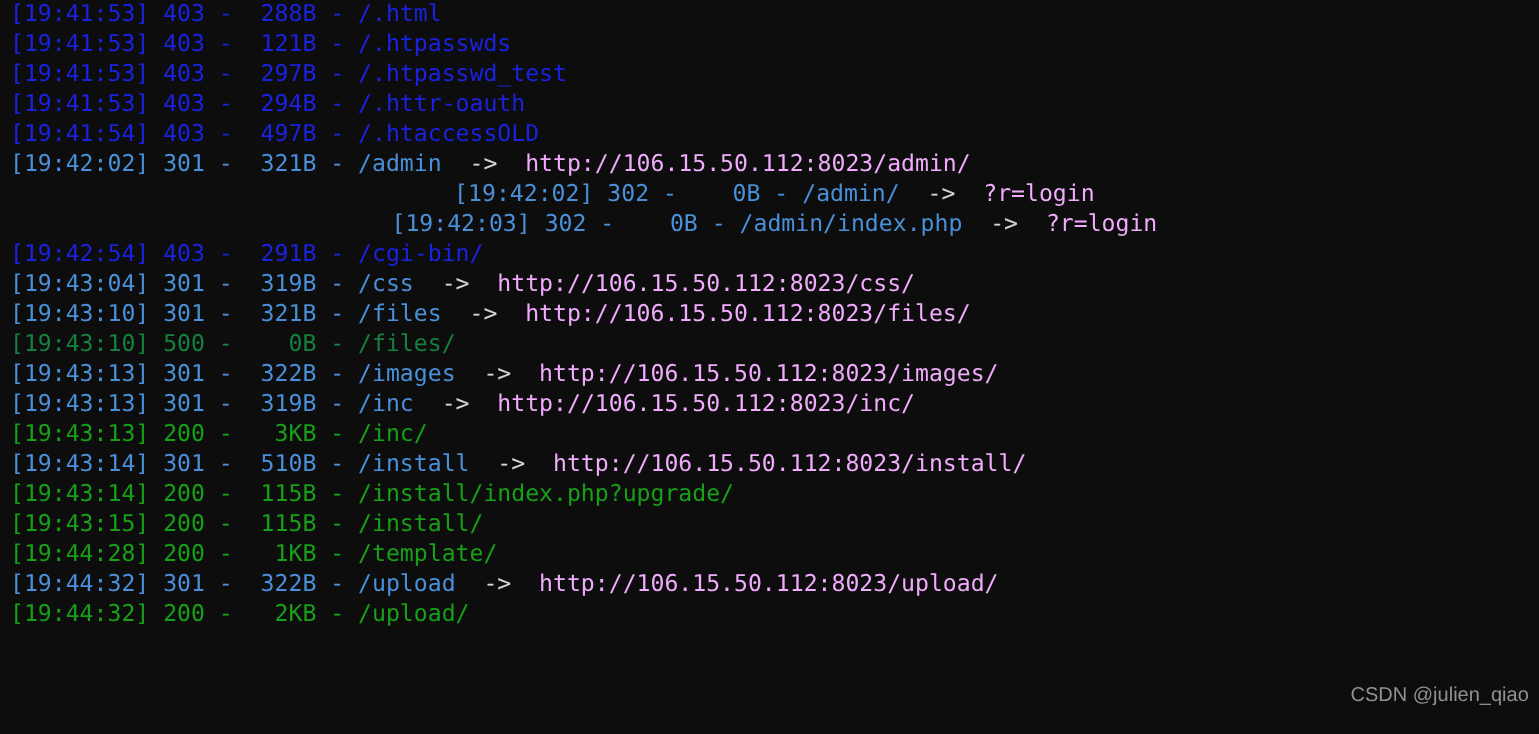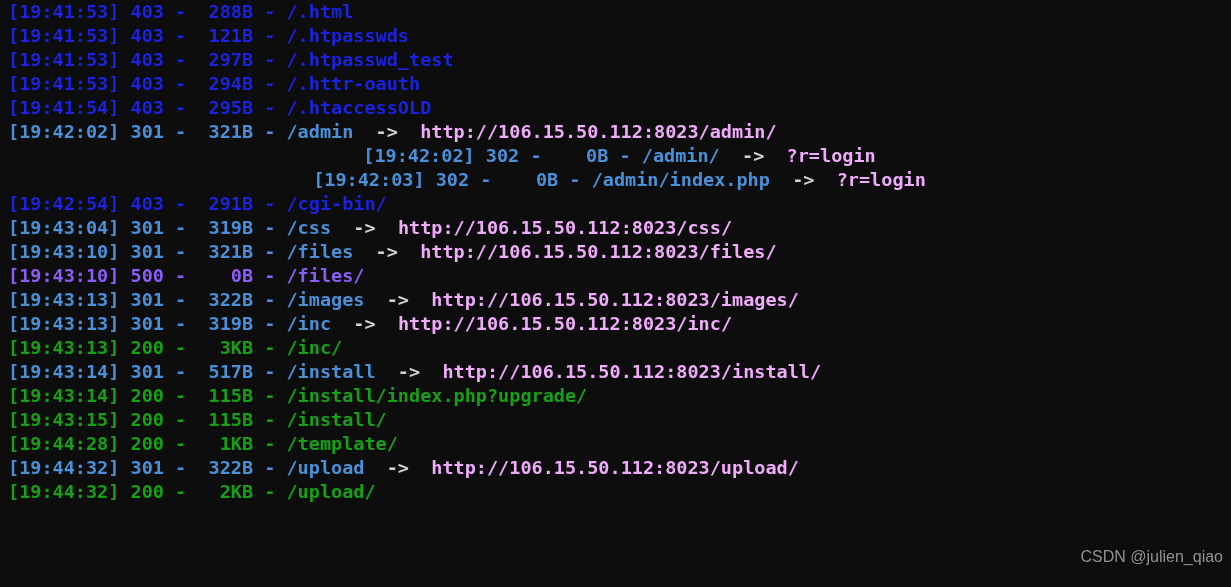--- a/index.html
+++ b/index.html
@@ -23,28 +23,28 @@
     box-sizing: border-box;
     padding: 0 0 0 8px;
   }
 
   .log-line {
     height: 24px;
     line-height: 24px;
     font-size: 18.5px;
     white-space: pre;
     letter-spacing: 0px;
-    font-weight: bold;
+    font-weight: normal;
   }
 
   
   .c-403 { color: #1a22e0; }
   .c-301 { color: #4a90d9; }
   .c-302 { color: #4a90d9; text-align: center; }
-  .c-500 { color: #8b5cf6; }
+  .c-500 { color: #15803d; }
   .c-200 { color: #17a017; }
 
   
   .target { color: #f0abfc; }
 
   
   .arrow { color: #d2d2d2; }
 
   #watermark {
     position: absolute;
@@ -60,32 +60,32 @@
 </style>
 </head>
 <body>
 
 <div id="terminal">
   <div id="log">
       <div class="log-line c-403"><span>[19:41:53]</span><span> 403 - </span><span> 288B</span><span> - </span><span>/.html</span></div>
       <div class="log-line c-403"><span>[19:41:53]</span><span> 403 - </span><span> 121B</span><span> - </span><span>/.htpasswds</span></div>
       <div class="log-line c-403"><span>[19:41:53]</span><span> 403 - </span><span> 297B</span><span> - </span><span>/.htpasswd_test</span></div>
       <div class="log-line c-403"><span>[19:41:53]</span><span> 403 - </span><span> 294B</span><span> - </span><span>/.httr-oauth</span></div>
-      <div class="log-line c-403"><span>[19:41:54]</span><span> 403 - </span><span> 295B</span><span> - </span><span>/.htaccessOLD</span></div>
+      <div class="log-line c-403"><span>[19:41:54]</span><span> 403 - </span><span> 497B</span><span> - </span><span>/.htaccessOLD</span></div>
       <div class="log-line c-301"><span>[19:42:02]</span><span> 301 - </span><span> 321B</span><span> - </span><span>/admin</span><span class="arrow">  -&gt;  </span><span class="target">http://106.15.50.112:8023/admin/</span></div>
       <div class="log-line c-302"><span>[19:42:02]</span><span> 302 - </span><span>   0B</span><span> - </span><span>/admin/</span><span class="arrow">  -&gt;  </span><span class="target">?r=login</span></div>
       <div class="log-line c-302"><span>[19:42:03]</span><span> 302 - </span><span>   0B</span><span> - </span><span>/admin/index.php</span><span class="arrow">  -&gt;  </span><span class="target">?r=login</span></div>
       <div class="log-line c-403"><span>[19:42:54]</span><span> 403 - </span><span> 291B</span><span> - </span><span>/cgi-bin/</span></div>
       <div class="log-line c-301"><span>[19:43:04]</span><span> 301 - </span><span> 319B</span><span> - </span><span>/css</span><span class="arrow">  -&gt;  </span><span class="target">http://106.15.50.112:8023/css/</span></div>
       <div class="log-line c-301"><span>[19:43:10]</span><span> 301 - </span><span> 321B</span><span> - </span><span>/files</span><span class="arrow">  -&gt;  </span><span class="target">http://106.15.50.112:8023/files/</span></div>
       <div class="log-line c-500"><span>[19:43:10]</span><span> 500 - </span><span>   0B</span><span> - </span><span>/files/</span></div>
       <div class="log-line c-301"><span>[19:43:13]</span><span> 301 - </span><span> 322B</span><span> - </span><span>/images</span><span class="arrow">  -&gt;  </span><span class="target">http://106.15.50.112:8023/images/</span></div>
       <div class="log-line c-301"><span>[19:43:13]</span><span> 301 - </span><span> 319B</span><span> - </span><span>/inc</span><span class="arrow">  -&gt;  </span><span class="target">http://106.15.50.112:8023/inc/</span></div>
       <div class="log-line c-200"><span>[19:43:13]</span><span> 200 - </span><span>  3KB</span><span> - </span><span>/inc/</span></div>
-      <div class="log-line c-301"><span>[19:43:14]</span><span> 301 - </span><span> 517B</span><span> - </span><span>/install</span><span class="arrow">  -&gt;  </span><span class="target">http://106.15.50.112:8023/install/</span></div>
+      <div class="log-line c-301"><span>[19:43:14]</span><span> 301 - </span><span> 510B</span><span> - </span><span>/install</span><span class="arrow">  -&gt;  </span><span class="target">http://106.15.50.112:8023/install/</span></div>
       <div class="log-line c-200"><span>[19:43:14]</span><span> 200 - </span><span> 115B</span><span> - </span><span>/install/index.php?upgrade/</span></div>
       <div class="log-line c-200"><span>[19:43:15]</span><span> 200 - </span><span> 115B</span><span> - </span><span>/install/</span></div>
       <div class="log-line c-200"><span>[19:44:28]</span><span> 200 - </span><span>  1KB</span><span> - </span><span>/template/</span></div>
       <div class="log-line c-301"><span>[19:44:32]</span><span> 301 - </span><span> 322B</span><span> - </span><span>/upload</span><span class="arrow">  -&gt;  </span><span class="target">http://106.15.50.112:8023/upload/</span></div>
       <div class="log-line c-200"><span>[19:44:32]</span><span> 200 - </span><span>  2KB</span><span> - </span><span>/upload/</span></div>
     </div>
   <div id="watermark">CSDN @julien_qiao</div>
 </div>
 
 </body></html>

